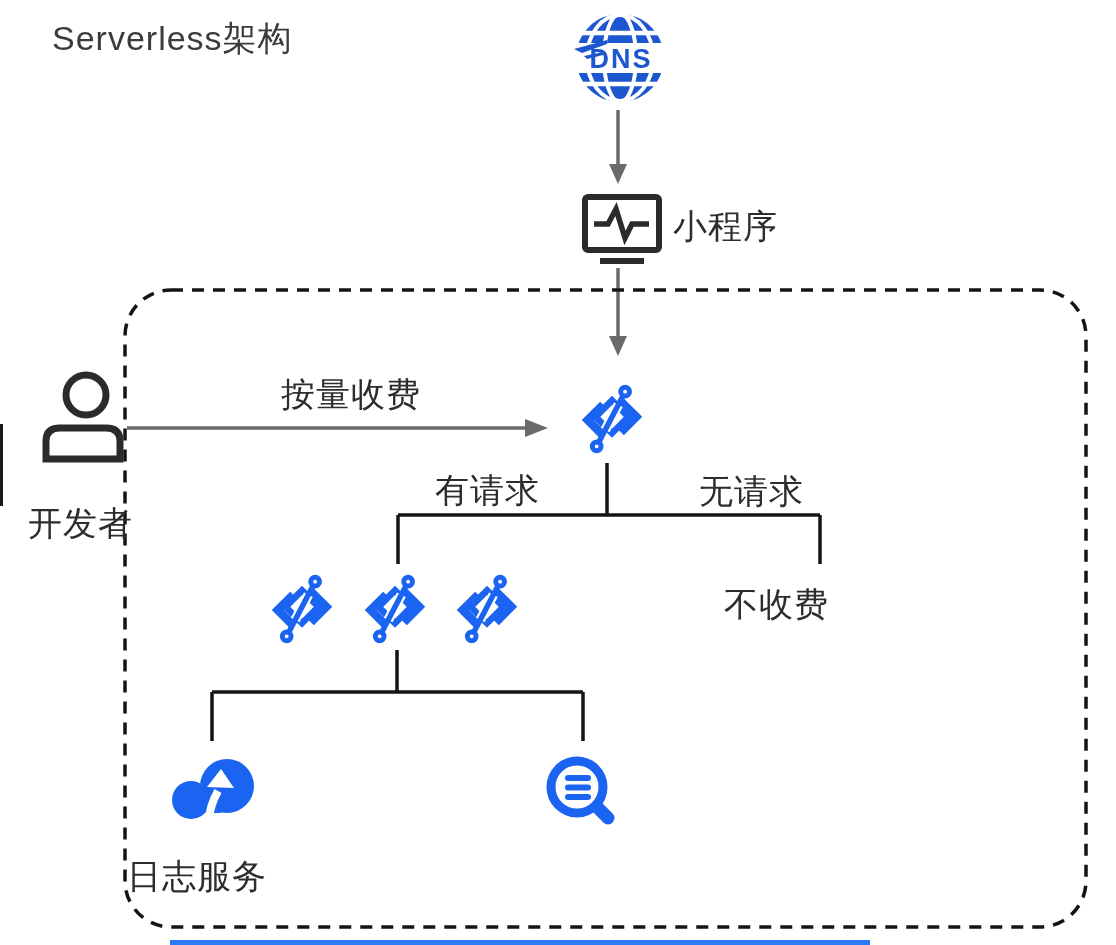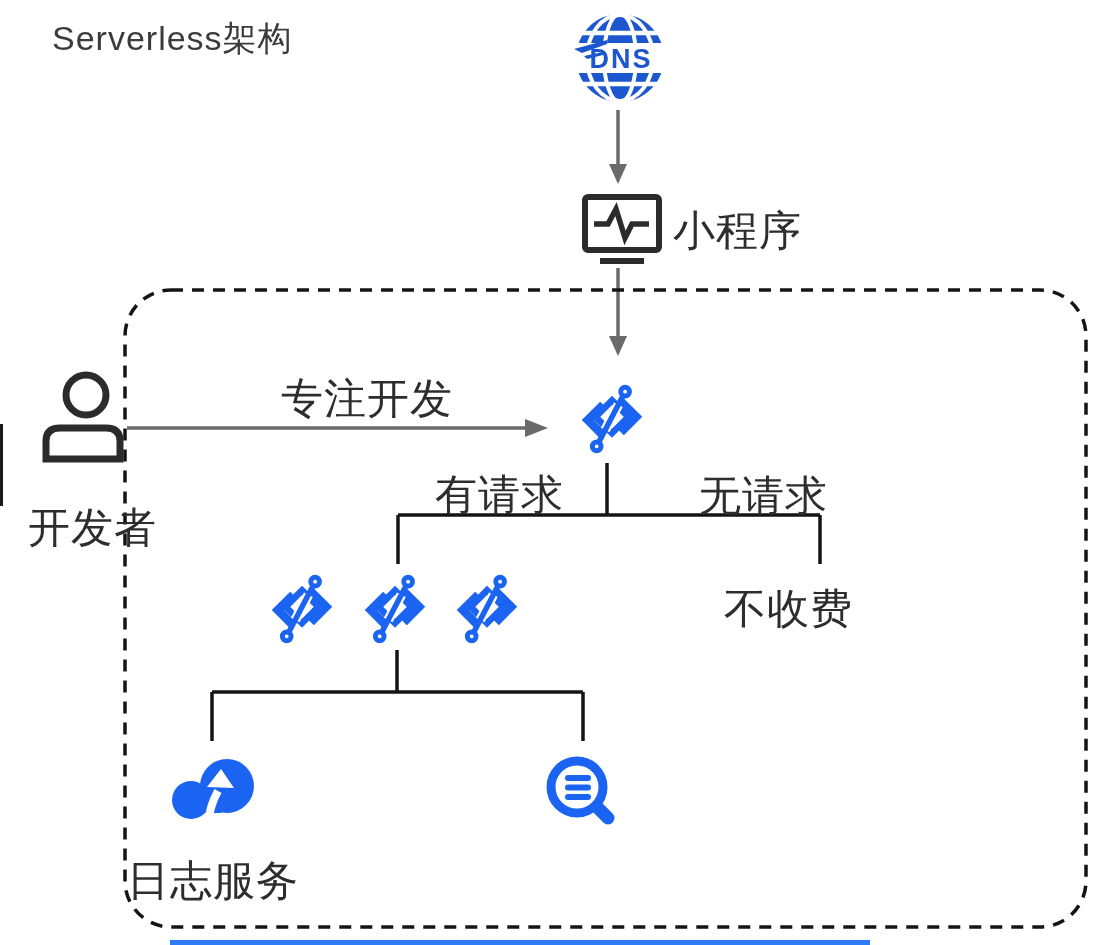--- a/index.html
+++ b/index.html
@@ -11,21 +11,21 @@
     --progress-blue:#2e7bf7;
     --stroke-dark:#2b2b2b;
   }
   html,body{margin:0;padding:0;background:#fff;}
   #stage{
     position:relative;width:1116px;height:945px;background:#ffffff;
     overflow:hidden;font-family:"Liberation Sans","DejaVu Sans",sans-serif;
   }
   .abs{position:absolute;}
   .label{
-    position:absolute;color:var(--text-dark);font-size:42px;line-height:1.1;
+    position:absolute;color:var(--text-dark);font-size:34px;line-height:1.1;
     white-space:nowrap;letter-spacing:1px;
   }
   .title{color:#3b3b3b;font-size:34px;text-align:right;}
   svg{display:block;}
   .b-stroke{stroke:var(--icon-blue);fill:none;}
   .b-fill{fill:var(--icon-blue);}
   .halo{stroke:#ffffff;fill:none;}
   .endcap{fill:#ffffff;stroke:var(--icon-blue);stroke-width:4.5;}
   .dark-stroke{stroke:var(--stroke-dark);fill:none;}
   .dark-fill{fill:var(--stroke-dark);}
@@ -93,21 +93,21 @@
     <rect class="dark-fill" x="20" y="66" width="44" height="6"></rect>
   </svg>
   <div class="label abs" style="left:673px;top:208px;">小程序</div>
 
   <svg class="abs" style="left:40px;top:370px;" width="86" height="94" viewBox="0 0 86 94">
     <circle class="dark-stroke" cx="46" cy="25" r="20" stroke-width="7"></circle>
     <path class="dark-stroke" d="M6,89 L6,71 Q6,58 20,58 L66,58 Q80,58 80,71 L80,89 Z" stroke-width="7"></path>
   </svg>
   <div class="label abs" style="left:28px;top:505px;">开发者</div>
 
-  <div class="label abs" style="left:281px;top:376px;">专注开发</div>
+  <div class="label abs" style="left:281px;top:376px;">按量收费</div>
 
   <span class="abs" style="left:577px;top:384px;">
   <svg viewBox="0 0 64 64" width="70" height="70">
     <path class="b-stroke" d="M24,19 L10,33 L24,47" stroke-width="8"></path>
     <path class="b-stroke" d="M40,16 L54,30 L40,44" stroke-width="8"></path>
     <path class="b-stroke" d="M32,15 L47,30 L32,45 L17,30 Z" stroke-width="6"></path>
     <line class="halo" x1="37.8" y1="19" x2="25.8" y2="42" stroke-width="9"></line>
     <line class="b-stroke" x1="44" y1="7" x2="18" y2="57" stroke-width="5"></line>
     <circle class="endcap" cx="44" cy="7" r="4"></circle>
     <circle class="endcap" cx="18" cy="57" r="4"></circle>

